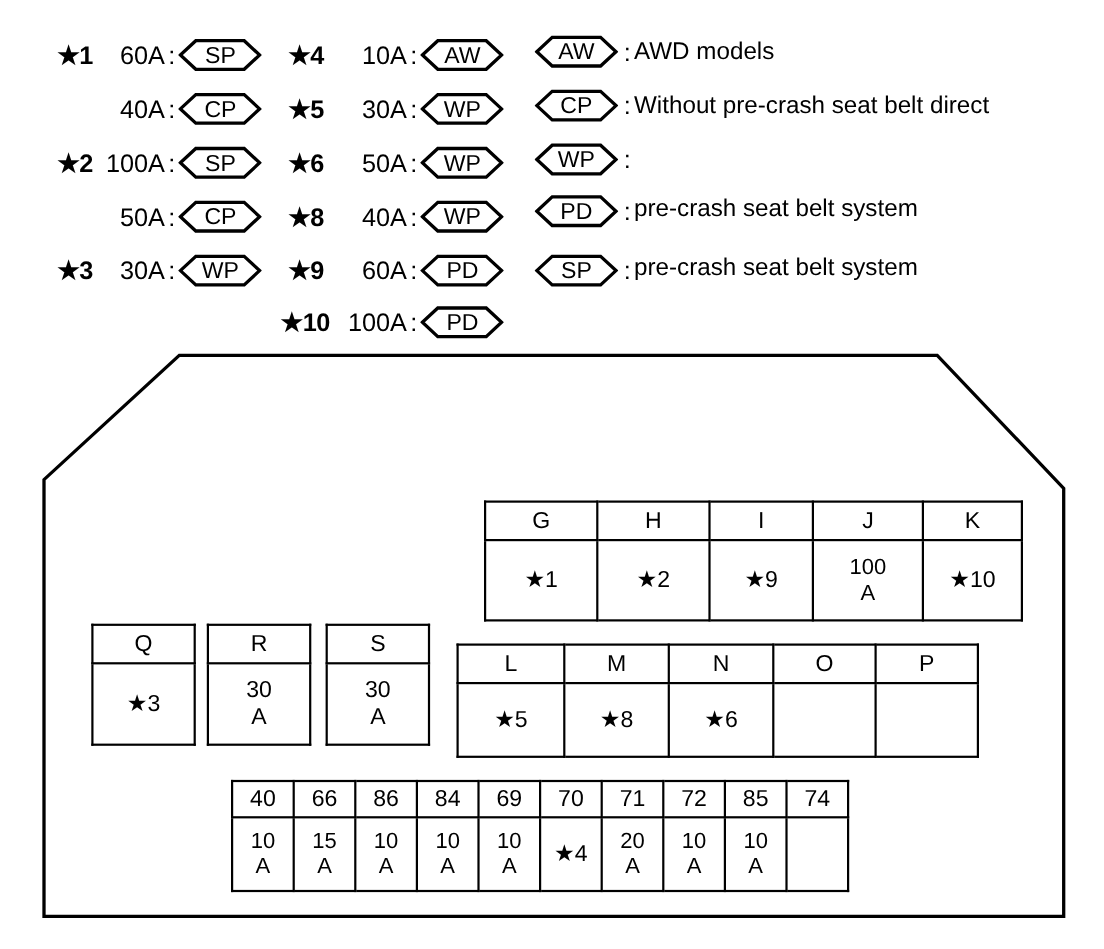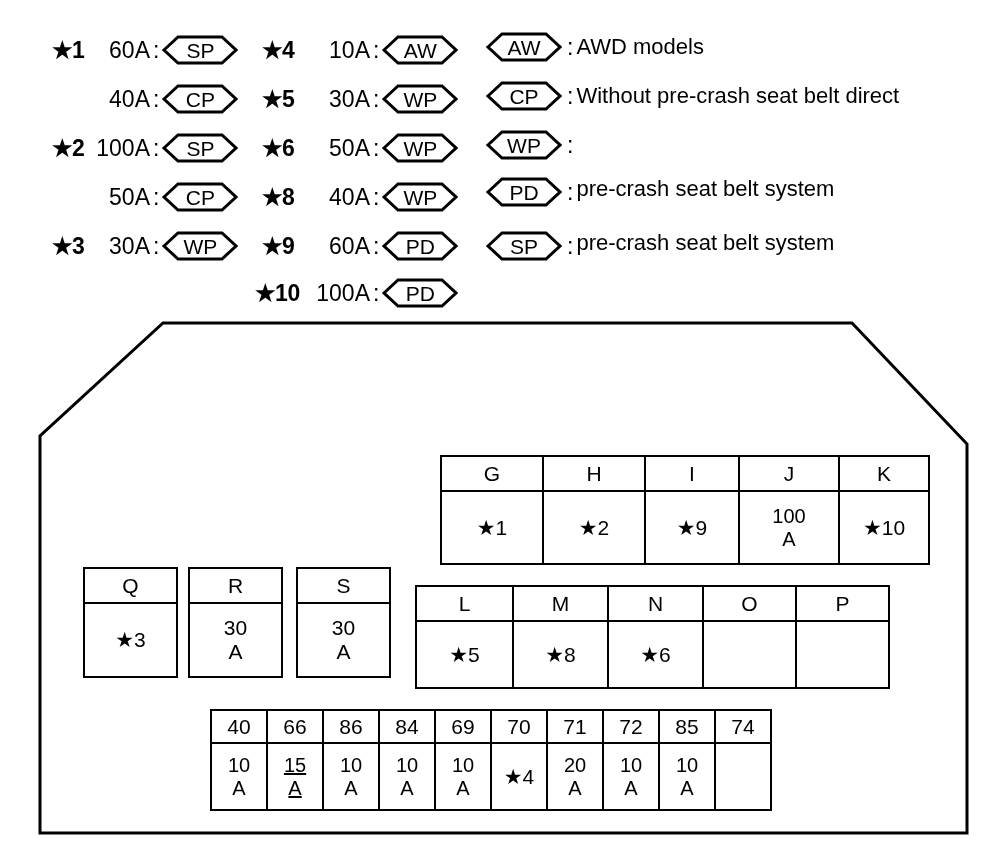--- a/index.html
+++ b/index.html
@@ -403,21 +403,21 @@
       <td class="hdr" style="width:54px;">69</td>
       <td class="hdr" style="width:54px;">70</td>
       <td class="hdr" style="width:54px;">71</td>
       <td class="hdr" style="width:54px;">72</td>
       <td class="hdr" style="width:54px;">85</td>
       <td class="hdr" style="width:54px;">74</td>
     </tr>
     <tr>
       <td class="val" style="height:65px; white-space:pre-line;">10
 A</td>
-      <td class="val" style="white-space:pre-line;text-decoration:underline;">15
+      <td class="val" style="white-space:pre-line;">15
 A</td>
       <td class="val" style="white-space:pre-line;">10
 A</td>
       <td class="val" style="white-space:pre-line;">10
 A</td>
       <td class="val" style="white-space:pre-line;">10
 A</td>
       <td class="val star" style="white-space:pre-line;">★4</td>
       <td class="val" style="white-space:pre-line;">20
 A</td>

